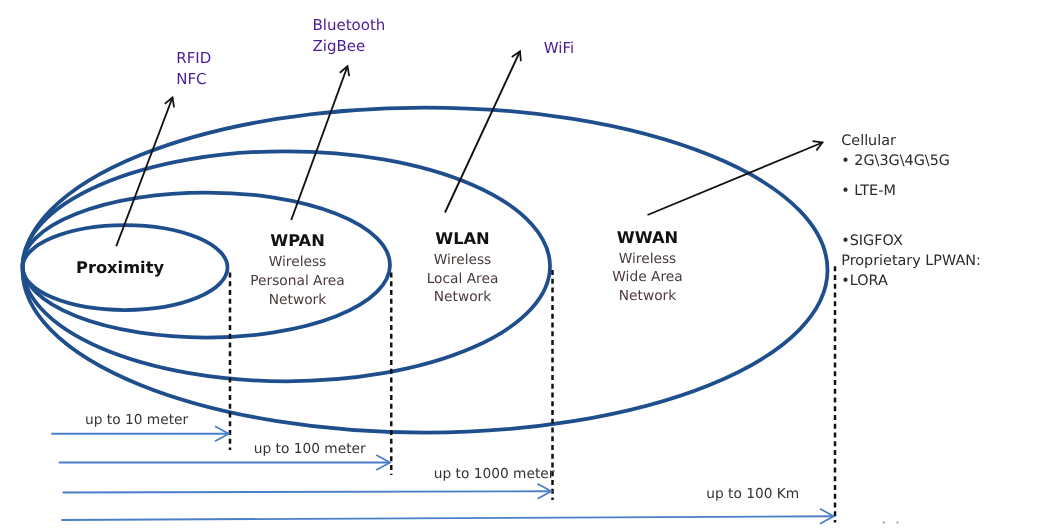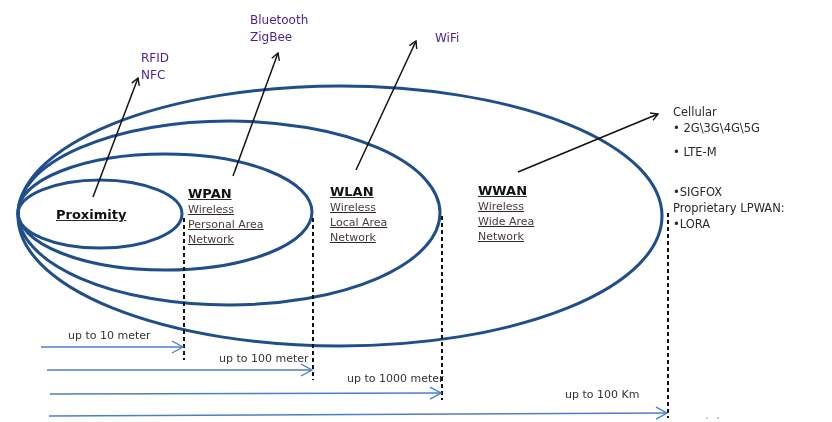--- a/index.html
+++ b/index.html
@@ -1,20 +1,20 @@
 <!DOCTYPE html>
 <html><head>
 <meta charset="utf-8">
 <style>
   html, body { margin: 0; padding: 0; background: #ffffff; }
   #canvas { position: relative; width: 832px; height: 422px; overflow: hidden; background: #ffffff; font-family: "DejaVu Sans", sans-serif; }
   svg { position: absolute; left: 0; top: 0; }
   .lbl { position: absolute; font-size: 11.5px; color: #2a2a2a; line-height: 16px; white-space: nowrap; }
   .tech { font-size: 12px; color: #4c1d95; line-height: 17px; }
-  .center { text-align: left; text-decoration: underline; }
+  .center { text-align: center; }
   .title { font-weight: bold; font-size: 13px; color: #111; }
   .sub { color: #4a3a3a; font-size: 11px; line-height: 15px; }
   .range { font-size: 11px; color: #333; }
   .side { font-size: 11.5px; color: #2a2a2a; line-height: 16px; }
 </style>
 </head>
 <body>
 
 <div id="canvas">
   <svg width="832" height="422" viewBox="0 0 832 422">
@@ -44,21 +44,21 @@
 
     <line x1="41" y1="347" x2="183" y2="347" stroke="#4a7fc8" stroke-width="1.5" marker-end="url(#blu)"></line>
     <line x1="47" y1="370" x2="312" y2="370" stroke="#4a7fc8" stroke-width="1.5" marker-end="url(#blu)"></line>
     <line x1="50" y1="394" x2="441" y2="393" stroke="#4a7fc8" stroke-width="1.5" marker-end="url(#blu)"></line>
     <line x1="49" y1="416" x2="667" y2="413" stroke="#4a7fc8" stroke-width="1.5" marker-end="url(#blu)"></line>
 
     <circle cx="707" cy="418" r="0.8" fill="#888"></circle>
     <circle cx="718" cy="418" r="0.8" fill="#888"></circle>
   </svg>
 
-  <div class="lbl tech" style="left:141px; top:50px;">
+  <div class="lbl tech" style="left:141px; top:38px;">
     <div>RFID</div>
     <div>NFC</div>
   </div>
   <div class="lbl tech" style="left:250px; top:12px;">
     <div>Bluetooth</div>
     <div>ZigBee</div>
   </div>
   <div class="lbl tech" style="left:435px; top:30px;">
     <div>WiFi</div>
   </div>
@@ -94,16 +94,16 @@
       <div>• LTE-M</div>
     </div>
     <div style="margin-top:24px;">
       <div>•SIGFOX</div>
       <div>Proprietary LPWAN:</div>
       <div>•LORA</div>
     </div>
   </div>
 
   <div class="lbl range" style="left:68px; top:328px;">up to 10 meter</div>
-  <div class="lbl range" style="left:203px; top:351px;margin-left:16px;">up to 100 meter</div>
+  <div class="lbl range" style="left:203px; top:351px;">up to 100 meter</div>
   <div class="lbl range" style="left:327px; top:371px;margin-left:20px;">up to 1000 meter</div>
   <div class="lbl range" style="left:565px; top:387px;">up to 100 Km</div>
 </div>
 
 </body></html>

